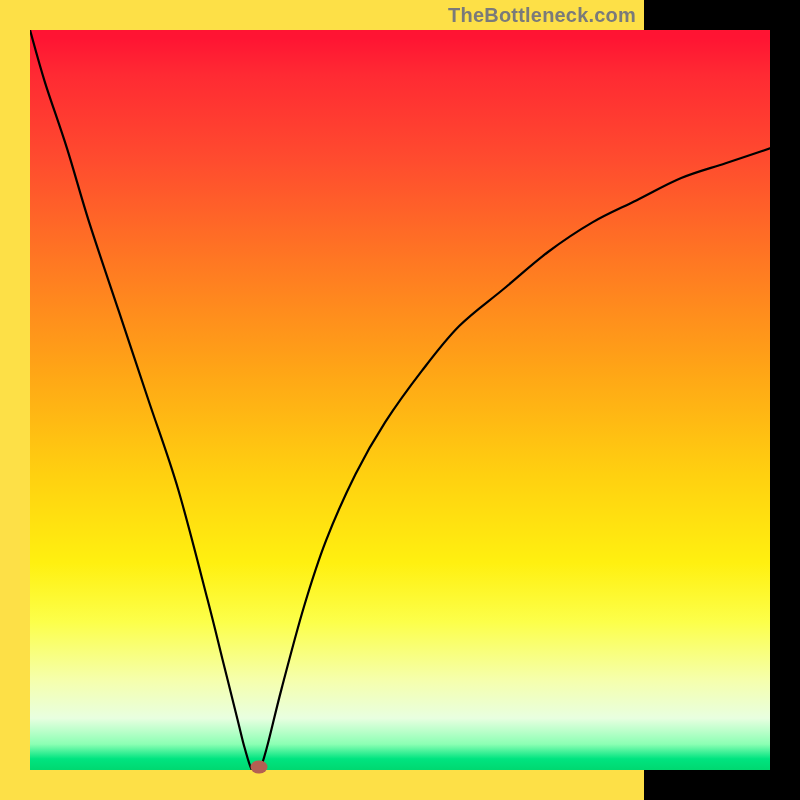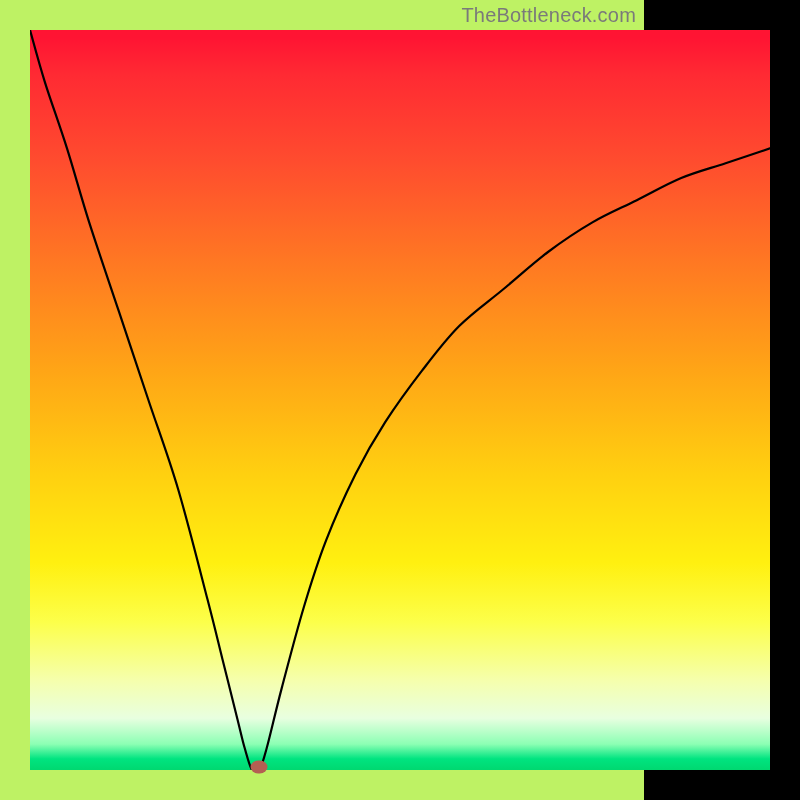--- a/index.html
+++ b/index.html
@@ -8,21 +8,22 @@
     width: 800px;
     height: 800px;
     background: #000;
     overflow: hidden;
     font-family: Arial, Helvetica, sans-serif;
   }
   .frame {
     position: absolute;
     left: 0; top: 0;
     width: 644px; height: 800px;
-    background: #bef264;
+    background: #fde047;
+    font-weight: bold;
   }
   .plot {
     position: absolute;
     left: 30px;
     top: 30px;
     width: 740px;
     height: 740px;
     background: linear-gradient(
       to bottom,
       #ff1433   0%,

